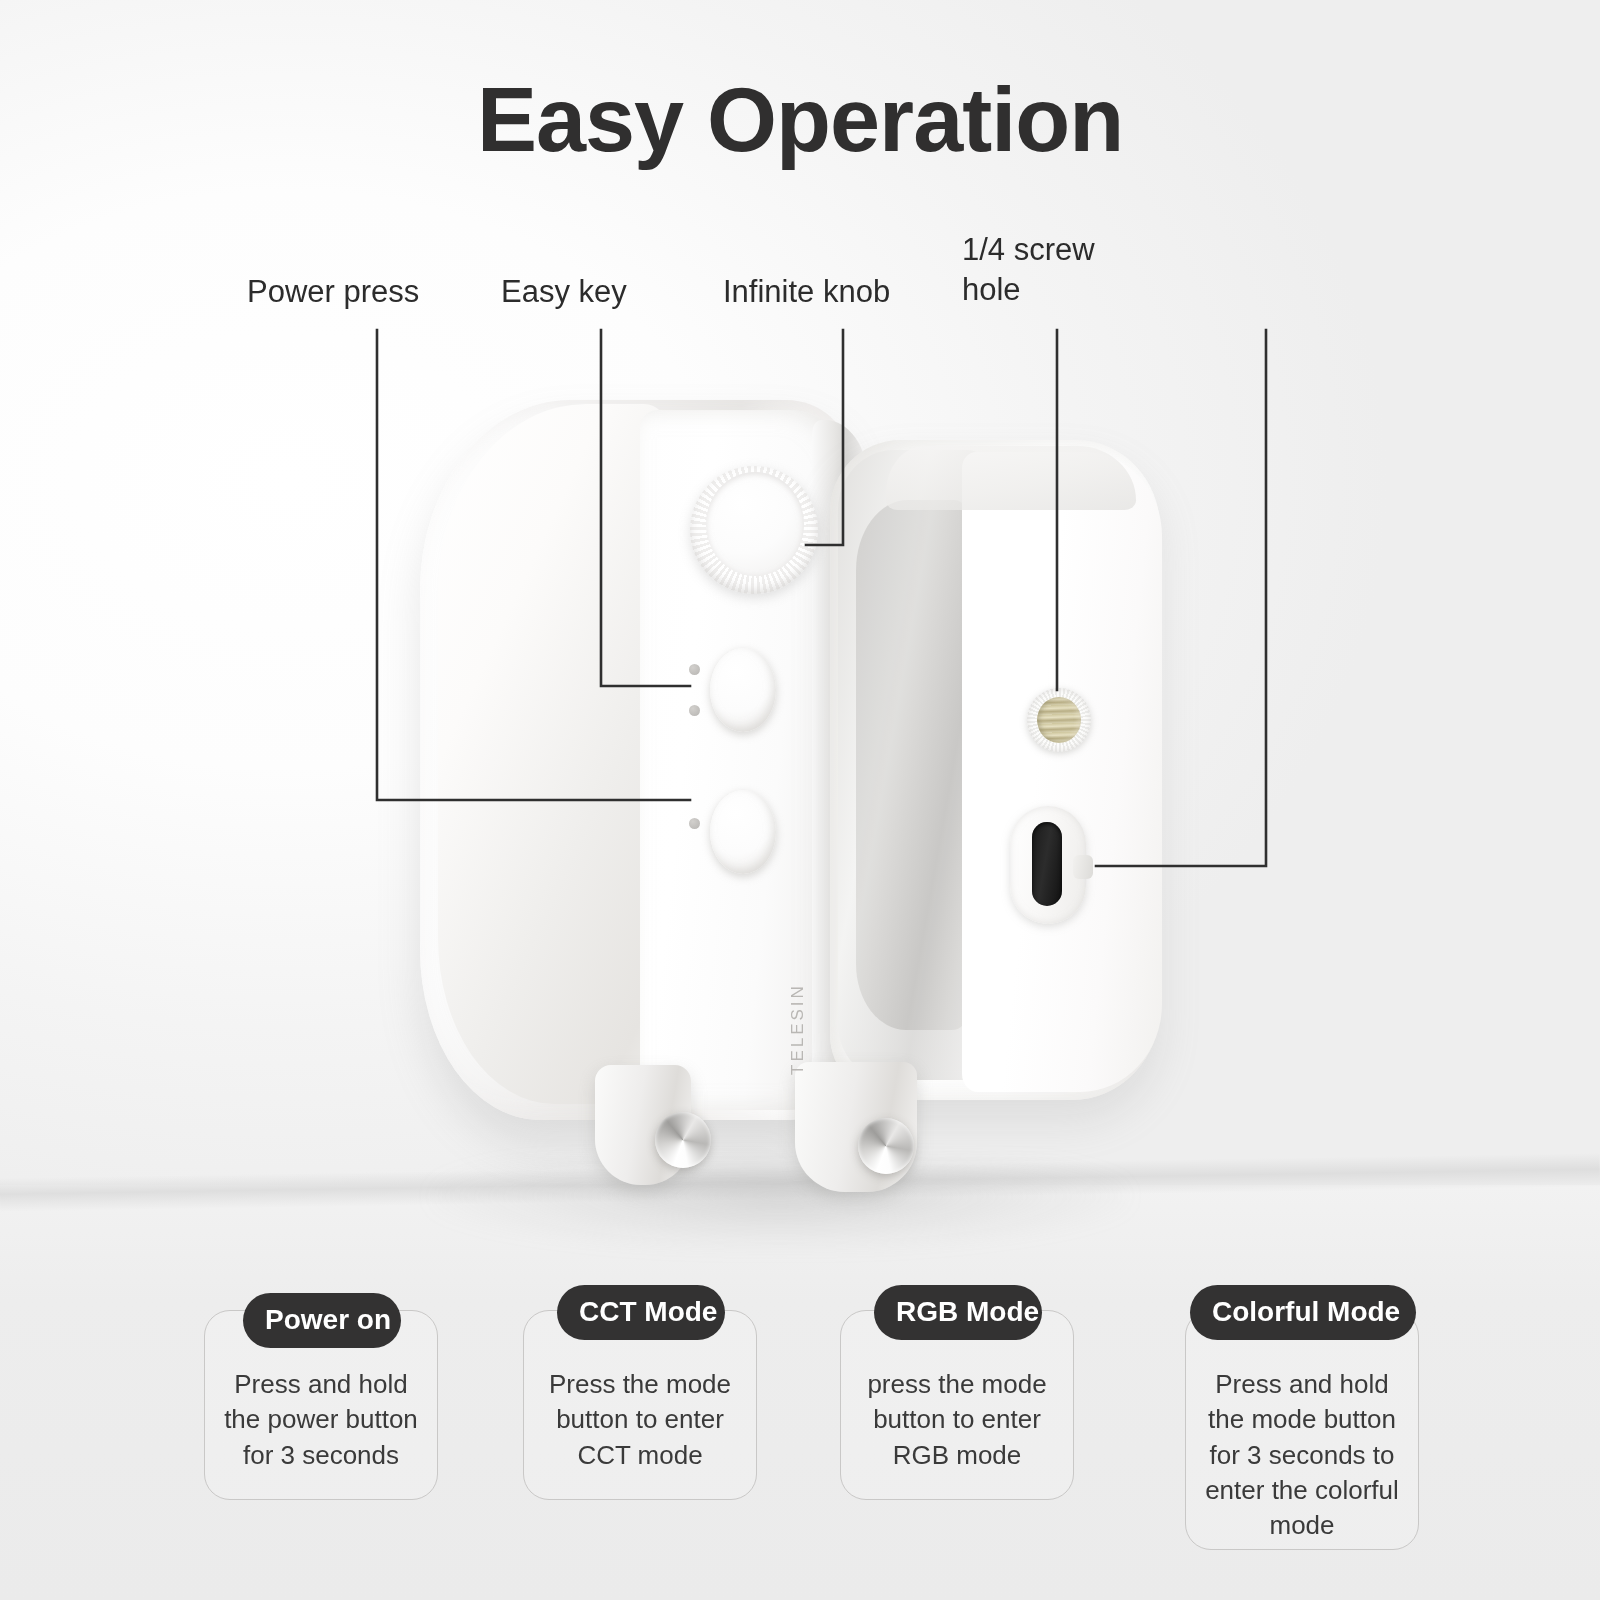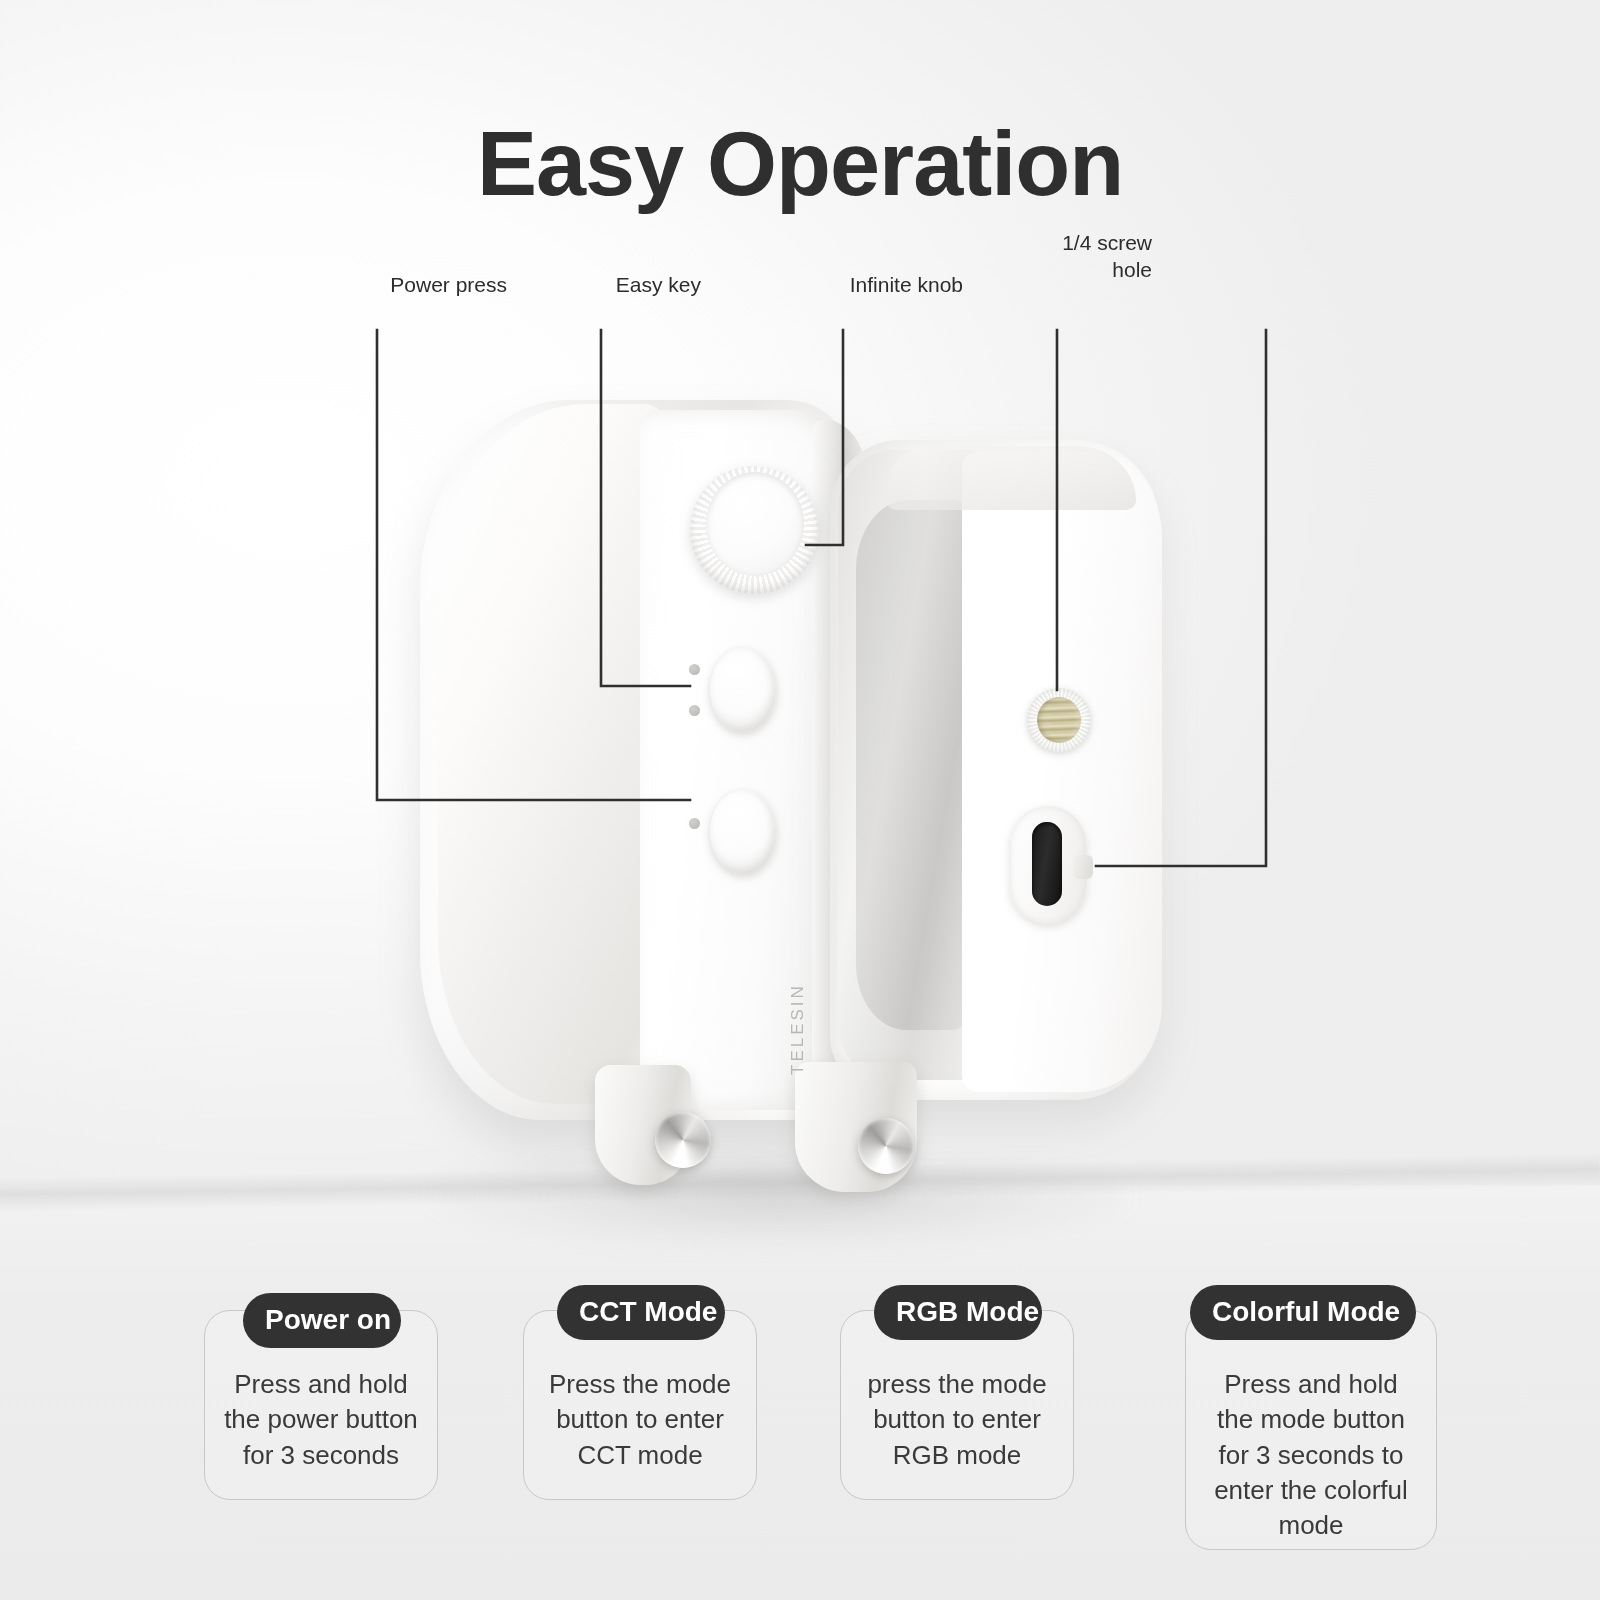--- a/index.html
+++ b/index.html
@@ -35,28 +35,27 @@
     filter:blur(9px);
   }
 
   
   #title {
     position:absolute; left:0; top:72px; width:1600px;
     text-align:center;
     font-size:90px; font-weight:bold; letter-spacing:-1px;
     color:#302f2f;
     line-height:1.08;
-    margin-top:44px;
   }
 
   
   .callout {
     position:absolute;
-    font-size:21px; color:#2c2c2c; line-height:1.28;
-    text-align:right; white-space:pre-line;
+    font-size:31px; color:#2c2c2c; line-height:1.28;
+    text-align:left; white-space:pre-line;
   }
 
   
   #leaders { position:absolute; inset:0; width:1600px; height:1600px; pointer-events:none; }
 
   
   #product { position:absolute; left:0; top:0; width:1600px; height:1600px; }
 
   
   .unit-left {
@@ -322,21 +321,21 @@
 CCT mode</div>
     </div>
 
     <div class="card" style="left:840px; top:38px; width:234px; height:190px;">
       <div class="badge" style="left:33px; width:168px;">RGB Mode</div>
       <div class="card-text">press the mode
 button to enter
 RGB mode</div>
     </div>
 
-    <div class="card" style="left:1185px; top:38px; width:252px; height:240px;text-decoration:underline;">
+    <div class="card" style="left:1185px; top:38px; width:234px; height:240px;text-decoration:underline;">
       <div class="badge" style="left:4px; width:226px;">Colorful Mode</div>
       <div class="card-text">Press and hold
 the mode button
 for 3 seconds to
 enter the colorful
 mode</div>
     </div>
 
   </div>
 

